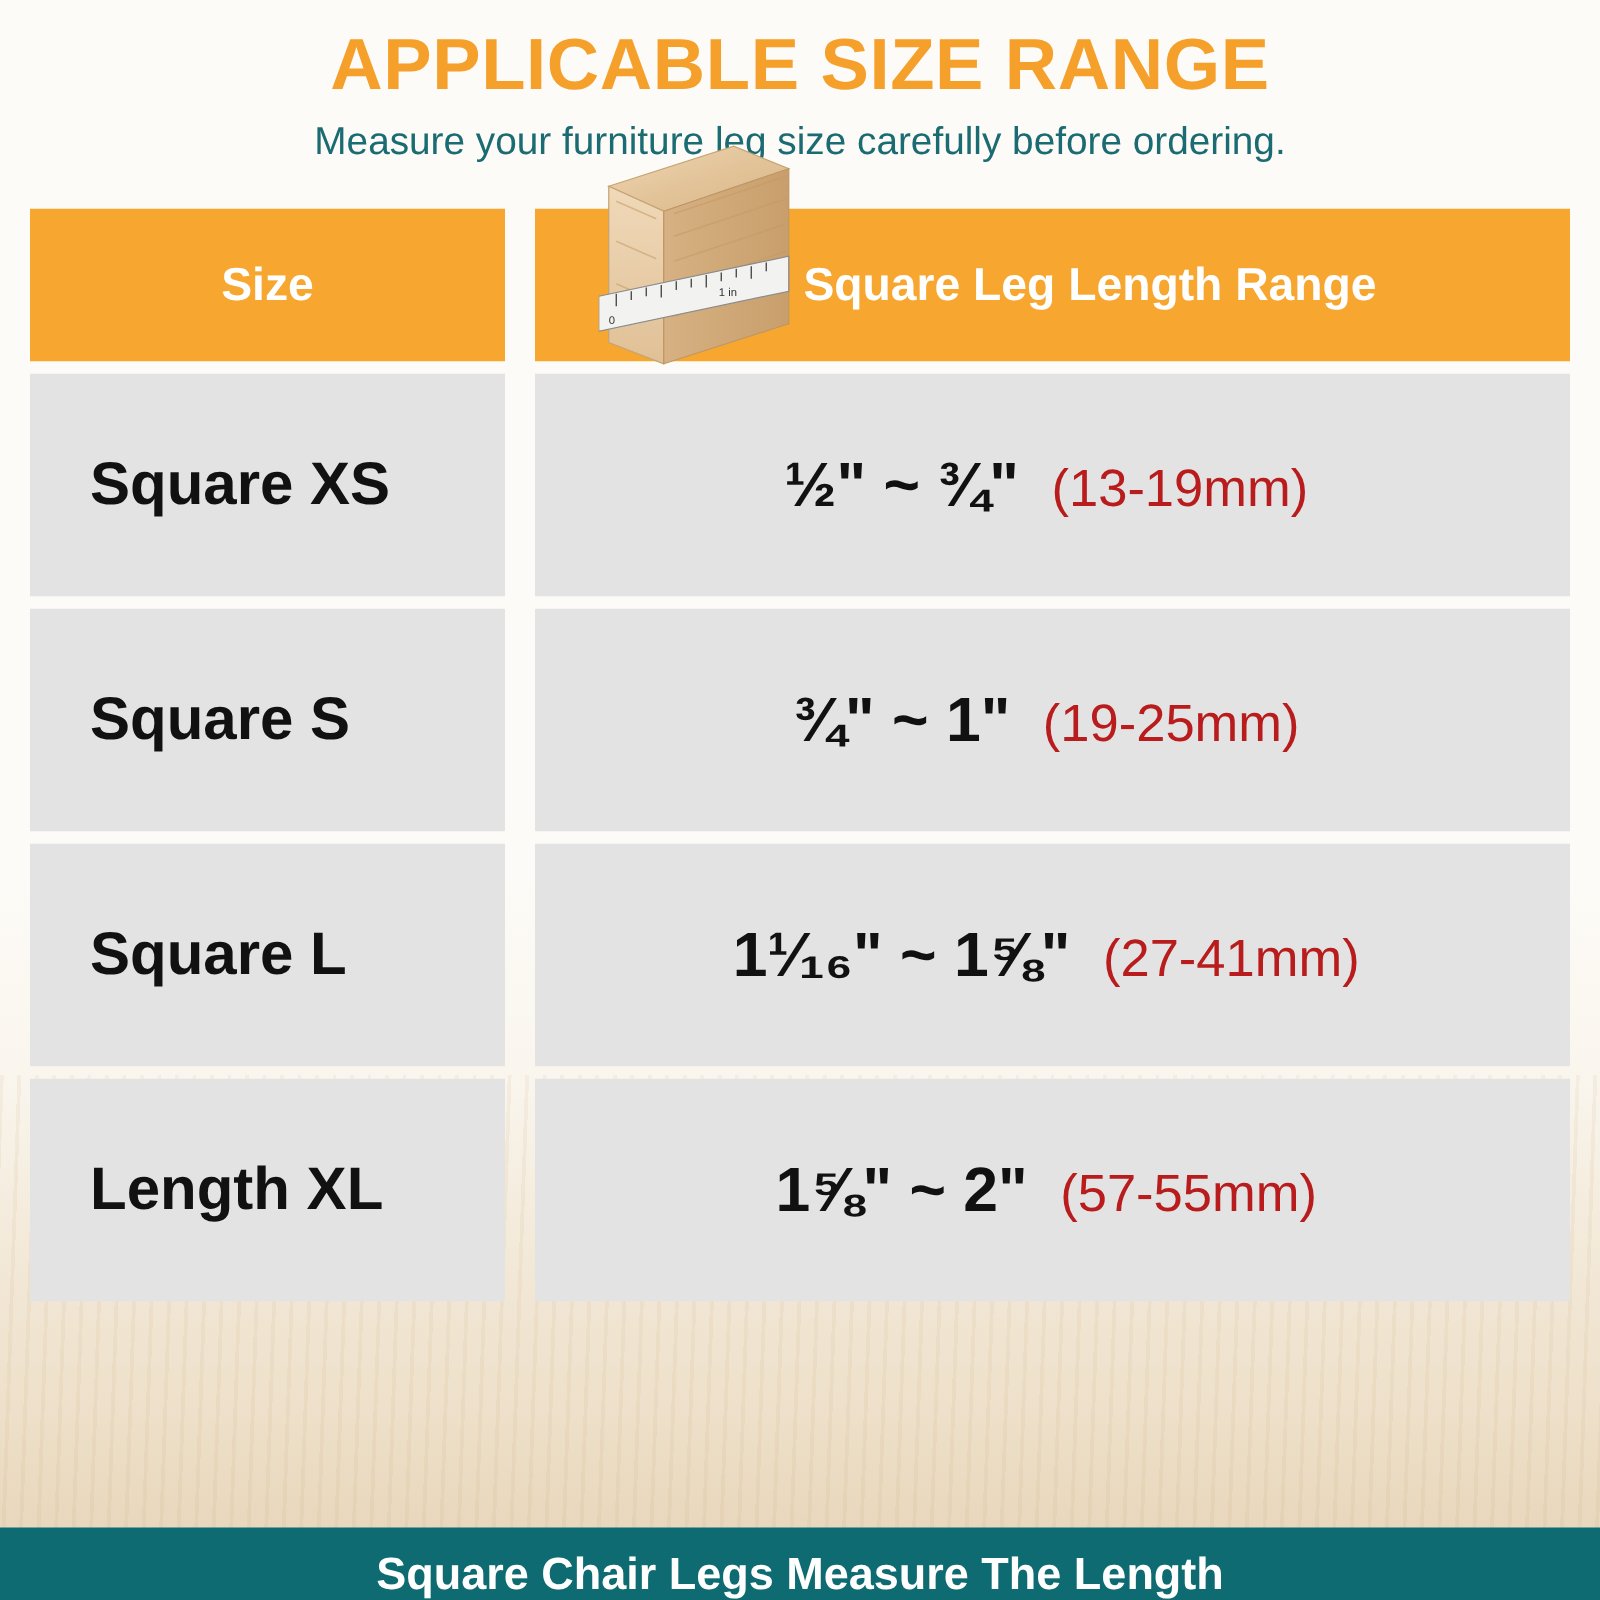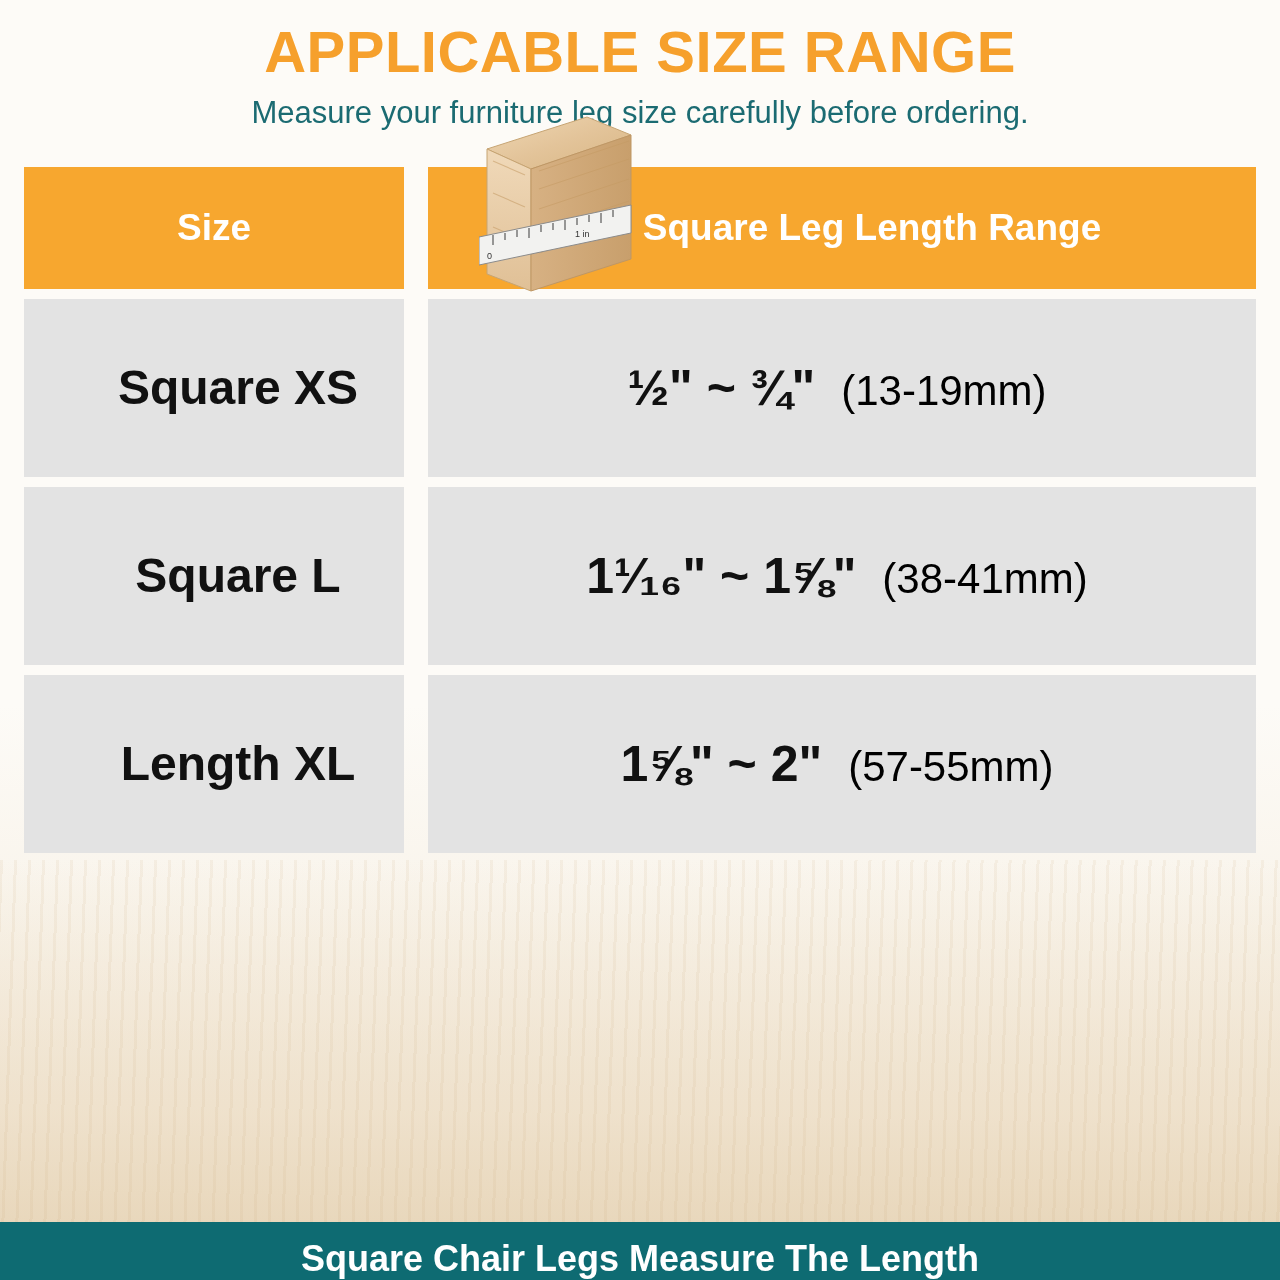--- a/index.html
+++ b/index.html
@@ -93,21 +93,20 @@
 
   .body-row .cell-size,
   .body-row .cell-range {
     background: #e3e3e3;
     height: 178px;
     display: flex;
     align-items: center;
   }
   .body-row .cell-size {
     padding-left: 48px;
-    justify-content: center;
   }
   .body-row .cell-range {
     justify-content: center;
     padding-right: 10px;
   }
   .size-text {
     font-size: 48px;
     font-weight: bold;
     color: #111111;
   }
@@ -117,21 +116,21 @@
     gap: 26px;
     white-space: nowrap;
   }
   .range-main {
     font-size: 50px;
     font-weight: bold;
     color: #111111;
   }
   .range-mm {
     font-size: 42px;
-    color: #000000;
+    color: #b91c1c;
   }
 
   
   .block {
     position: absolute;
     left: 455px;
     top: -58px;
     width: 160px;
     height: 190px;
     pointer-events: none;
@@ -237,29 +236,40 @@
         <span class="size-text">Square XS</span>
       </div>
       <div class="cell-range">
         <span class="range-line">
           <span class="range-main">½" ~ ¾"</span>
           <span class="range-mm">(13-19mm)</span>
         </span>
       </div>
     </div>
 
+    <div class="row body-row">
+      <div class="cell-size">
+        <span class="size-text">Square S</span>
+      </div>
+      <div class="cell-range">
+        <span class="range-line">
+          <span class="range-main">¾" ~ 1"</span>
+          <span class="range-mm">(19-25mm)</span>
+        </span>
+      </div>
+    </div>
 
     <div class="row body-row">
       <div class="cell-size">
         <span class="size-text">Square L</span>
       </div>
       <div class="cell-range">
         <span class="range-line">
           <span class="range-main">1¹⁄₁₆" ~ 1⅝"</span>
-          <span class="range-mm">(38-41mm)</span>
+          <span class="range-mm">(27-41mm)</span>
         </span>
       </div>
     </div>
 
     <div class="row body-row">
       <div class="cell-size">
         <span class="size-text">Length XL</span>
       </div>
       <div class="cell-range">
         <span class="range-line">

